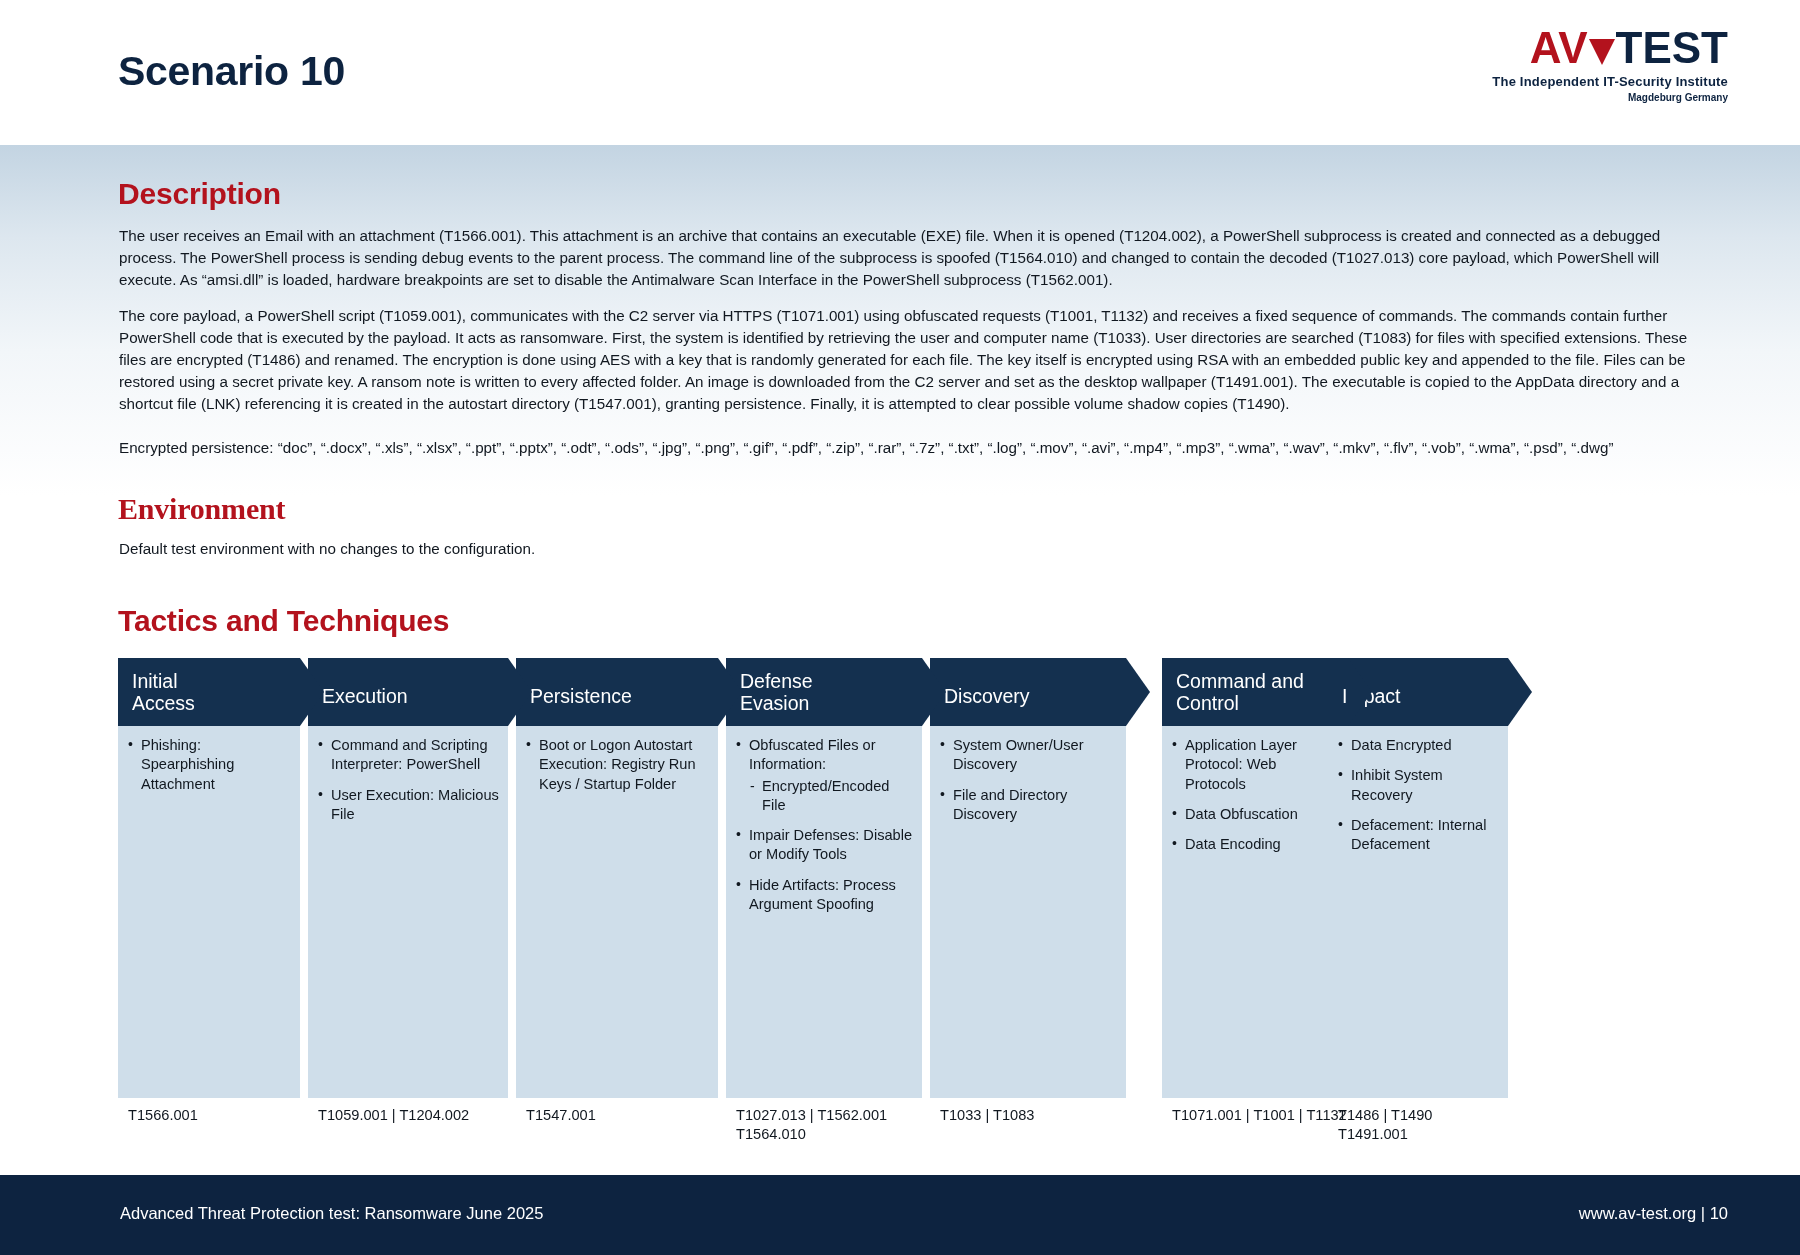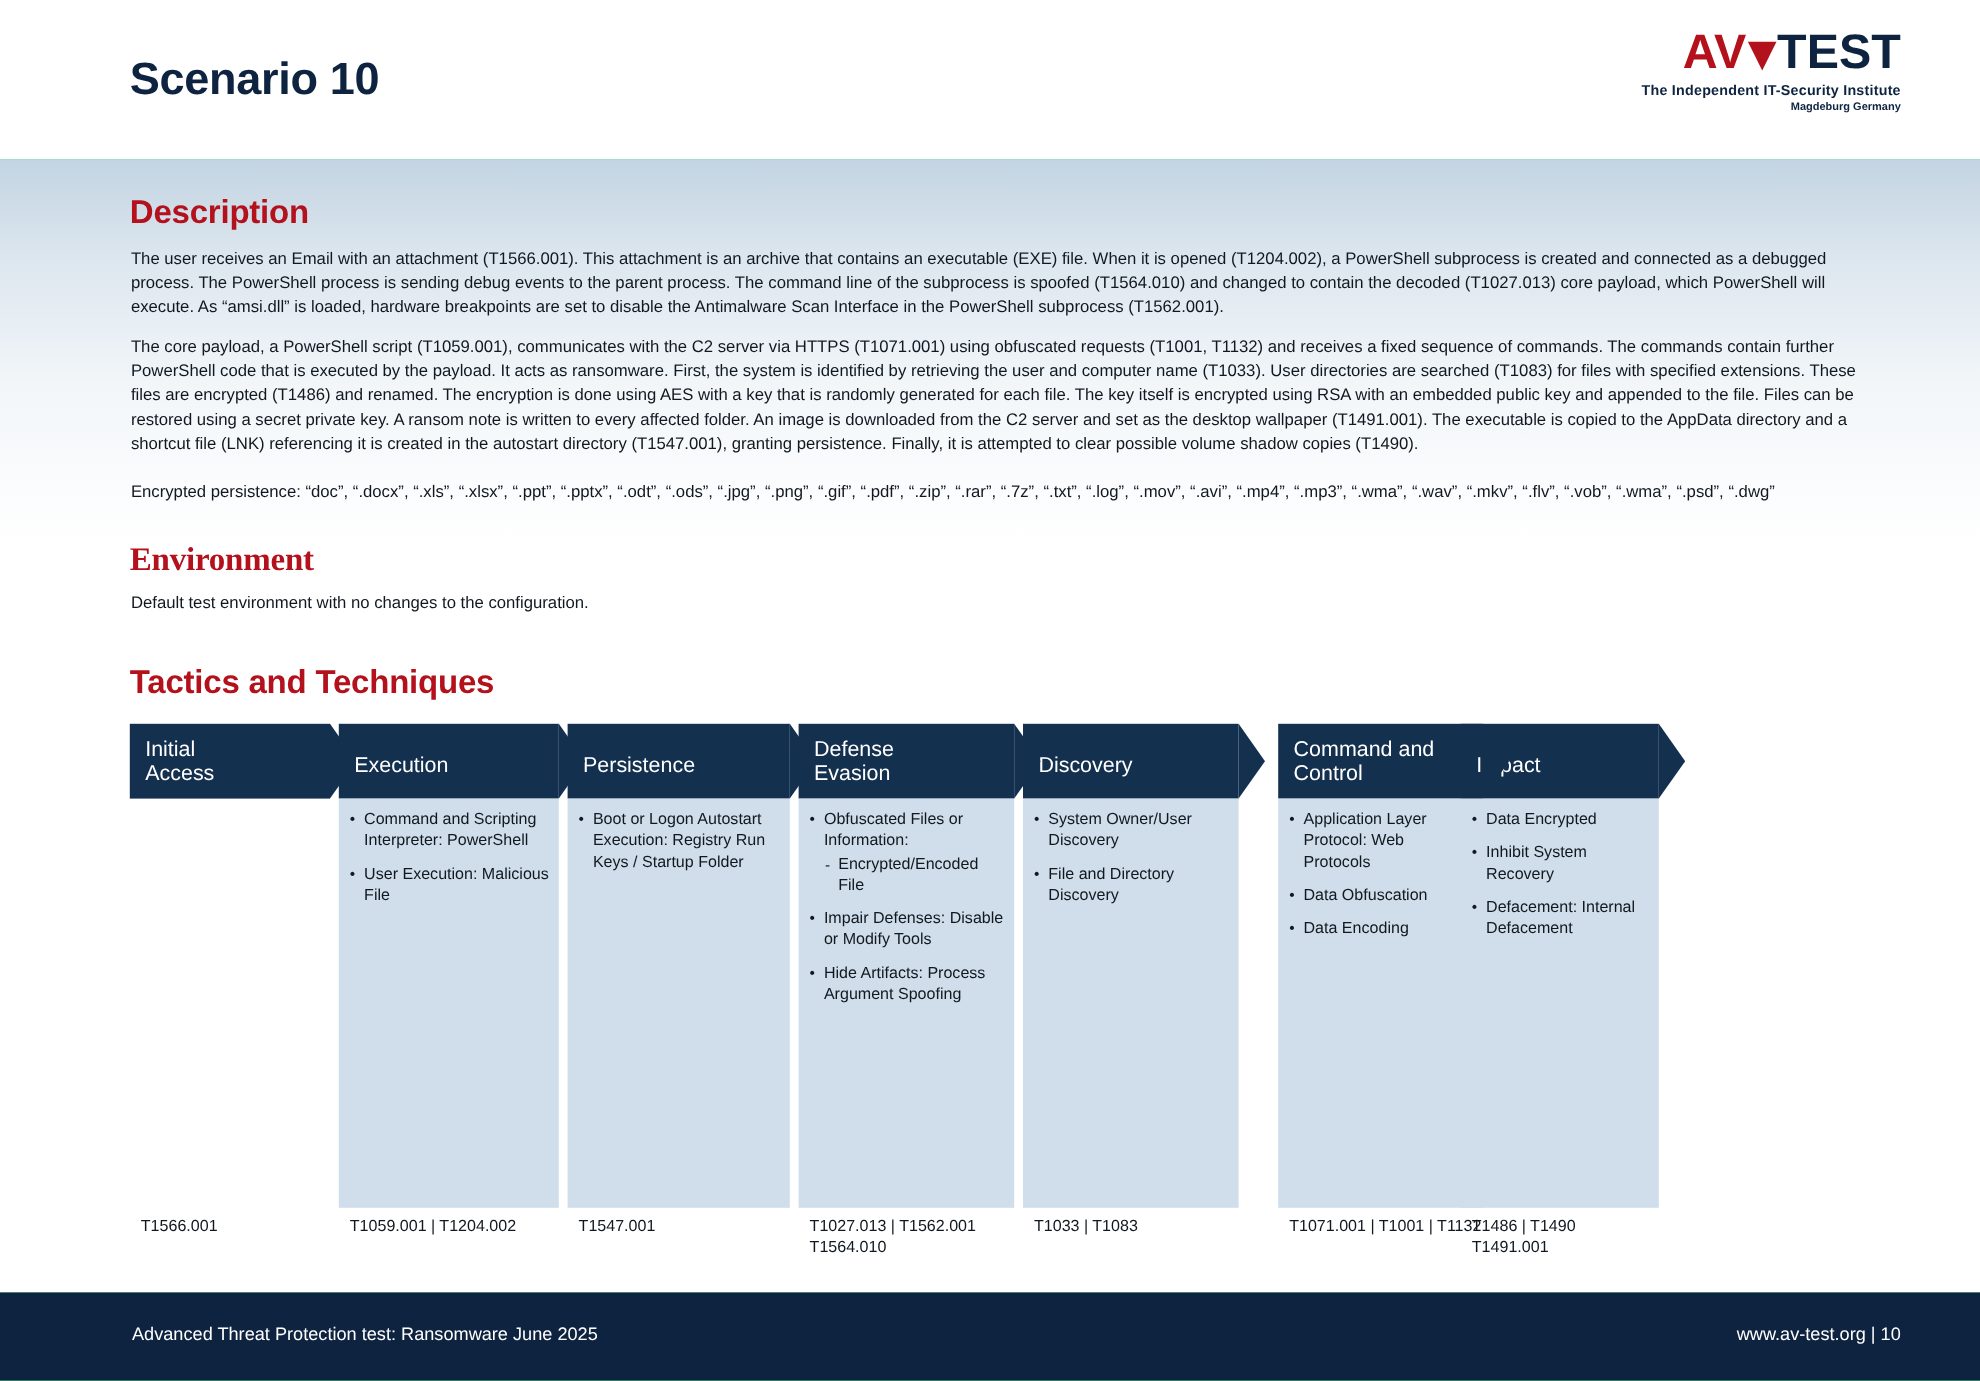--- a/index.html
+++ b/index.html
@@ -266,20 +266,25 @@
     <h2 class="section sec-tactics">Tactics and Techniques</h2>
 
     <div class="chart">
 
       <div class="col" style="left:0px; width:182px;">
         <div class="col-header two-line">
           <span style="white-space:pre-line;">Initial
 Access</span>
           <span class="arrow"></span>
         </div>
+        <div class="col-body">
+          <ul class="items">
+            <li>Phishing: Spearphishing Attachment</li>
+          </ul>
+        </div>
         <div class="col-footer">T1566.001</div>
       </div>
 
       <div class="col" style="left:190px; width:200px;">
         <div class="col-header">
           <span style="white-space:pre-line;">Execution</span>
           <span class="arrow"></span>
         </div>
         <div class="col-body">
           <ul class="items">

